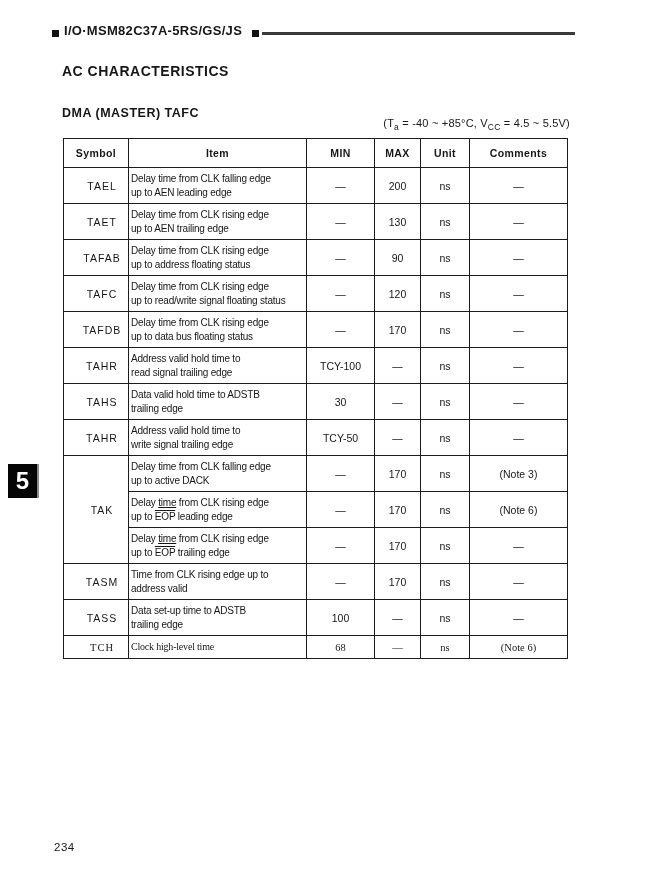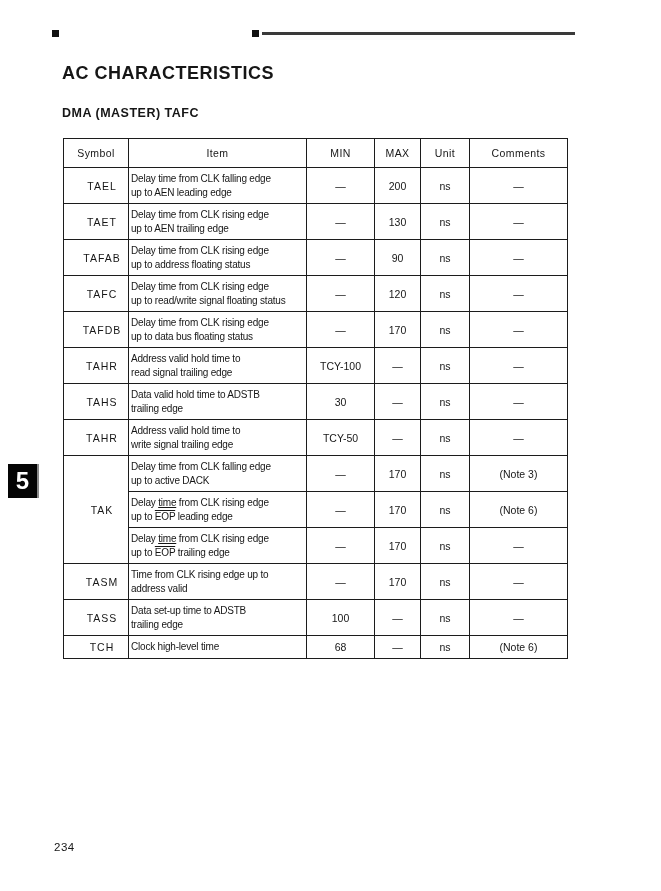--- a/index.html
+++ b/index.html
@@ -17,21 +17,21 @@
   .hb-right{left:252px;top:30px;}
   .doc-title{
     position:absolute;left:64px;top:23px;
     font-size:13px;font-weight:bold;letter-spacing:.3px;white-space:nowrap;
   }
   .hdr-rule{position:absolute;left:262px;top:32px;width:313px;height:3px;background:#3a3a3a;}
 
   
   .sec-title{
     position:absolute;left:62px;top:63px;margin:0;
-    font-size:18px;font-weight:bold;letter-spacing:.5px;white-space:nowrap;
+    font-size:14px;font-weight:bold;letter-spacing:.5px;white-space:nowrap;
   }
   .sub-title{
     position:absolute;left:62px;top:106px;margin:0;
     font-size:12.5px;font-weight:bold;letter-spacing:.5px;white-space:nowrap;
   }
   .cond{
     position:absolute;top:117px;right:91px;
     font-size:11px;white-space:nowrap;letter-spacing:.2px;
   }
   .cond sub{font-size:8.5px;}
@@ -43,22 +43,22 @@
     border:1.5px solid #151515;
     font-size:10.5px;
   }
   .spec-table th,.spec-table td{
     border:1px solid #1c1c1c;
     padding:0;vertical-align:middle;
     overflow:hidden;
   }
   .spec-table thead tr{height:29px;}
   .spec-table tbody tr{height:36px;}
-  .spec-table tbody tr.single{height:23px;}
-  .spec-table th{font-weight:normal;text-align:center;letter-spacing:.4px;}
+  .spec-table tbody tr.single{height:23px;font-family:Liberation Serif, serif;}
+  .spec-table th{font-weight:bold;text-align:center;letter-spacing:.4px;}
   td.symbol-cell{padding-left:12px;letter-spacing:1px;text-align:center;}
   td.item-cell{
     padding-left:2px;text-align:left;
     font-size:10px;letter-spacing:-0.2px;line-height:14px;white-space:nowrap;
   }
   td.center-cell{text-align:center;}
   .ov{text-decoration:overline;}
   .un{text-decoration:underline;}
 
   
@@ -71,26 +71,28 @@
 
   
   .page-num{position:absolute;left:54px;top:841px;font-size:11.5px;letter-spacing:.5px;}
 </style>
 </head>
 <body>
 
 <div class="page">
 
   <div class="hdr-bullet hb-left"></div>
+  <div class="doc-title">I/O·MSM82C37A-5RS/GS/JS</div>
   <div class="hdr-bullet hb-right"></div>
   <div class="hdr-rule"></div>
 
   <h1 class="sec-title">AC CHARACTERISTICS</h1>
   <h2 class="sub-title">DMA (MASTER) TAFC</h2>
 
+  <div class="cond"><span>(T</span><sub>a</sub><span> = -40 ~ +85°C, V</span><sub>CC</sub><span> = 4.5 ~ 5.5V)</span></div>
 
   <table class="spec-table">
     <colgroup>
       <col style="width:65px">
         <col style="width:178px">
         <col style="width:68px">
       <col style="width:46px">
         <col style="width:49px">
         <col style="width:98px">
     </colgroup>

